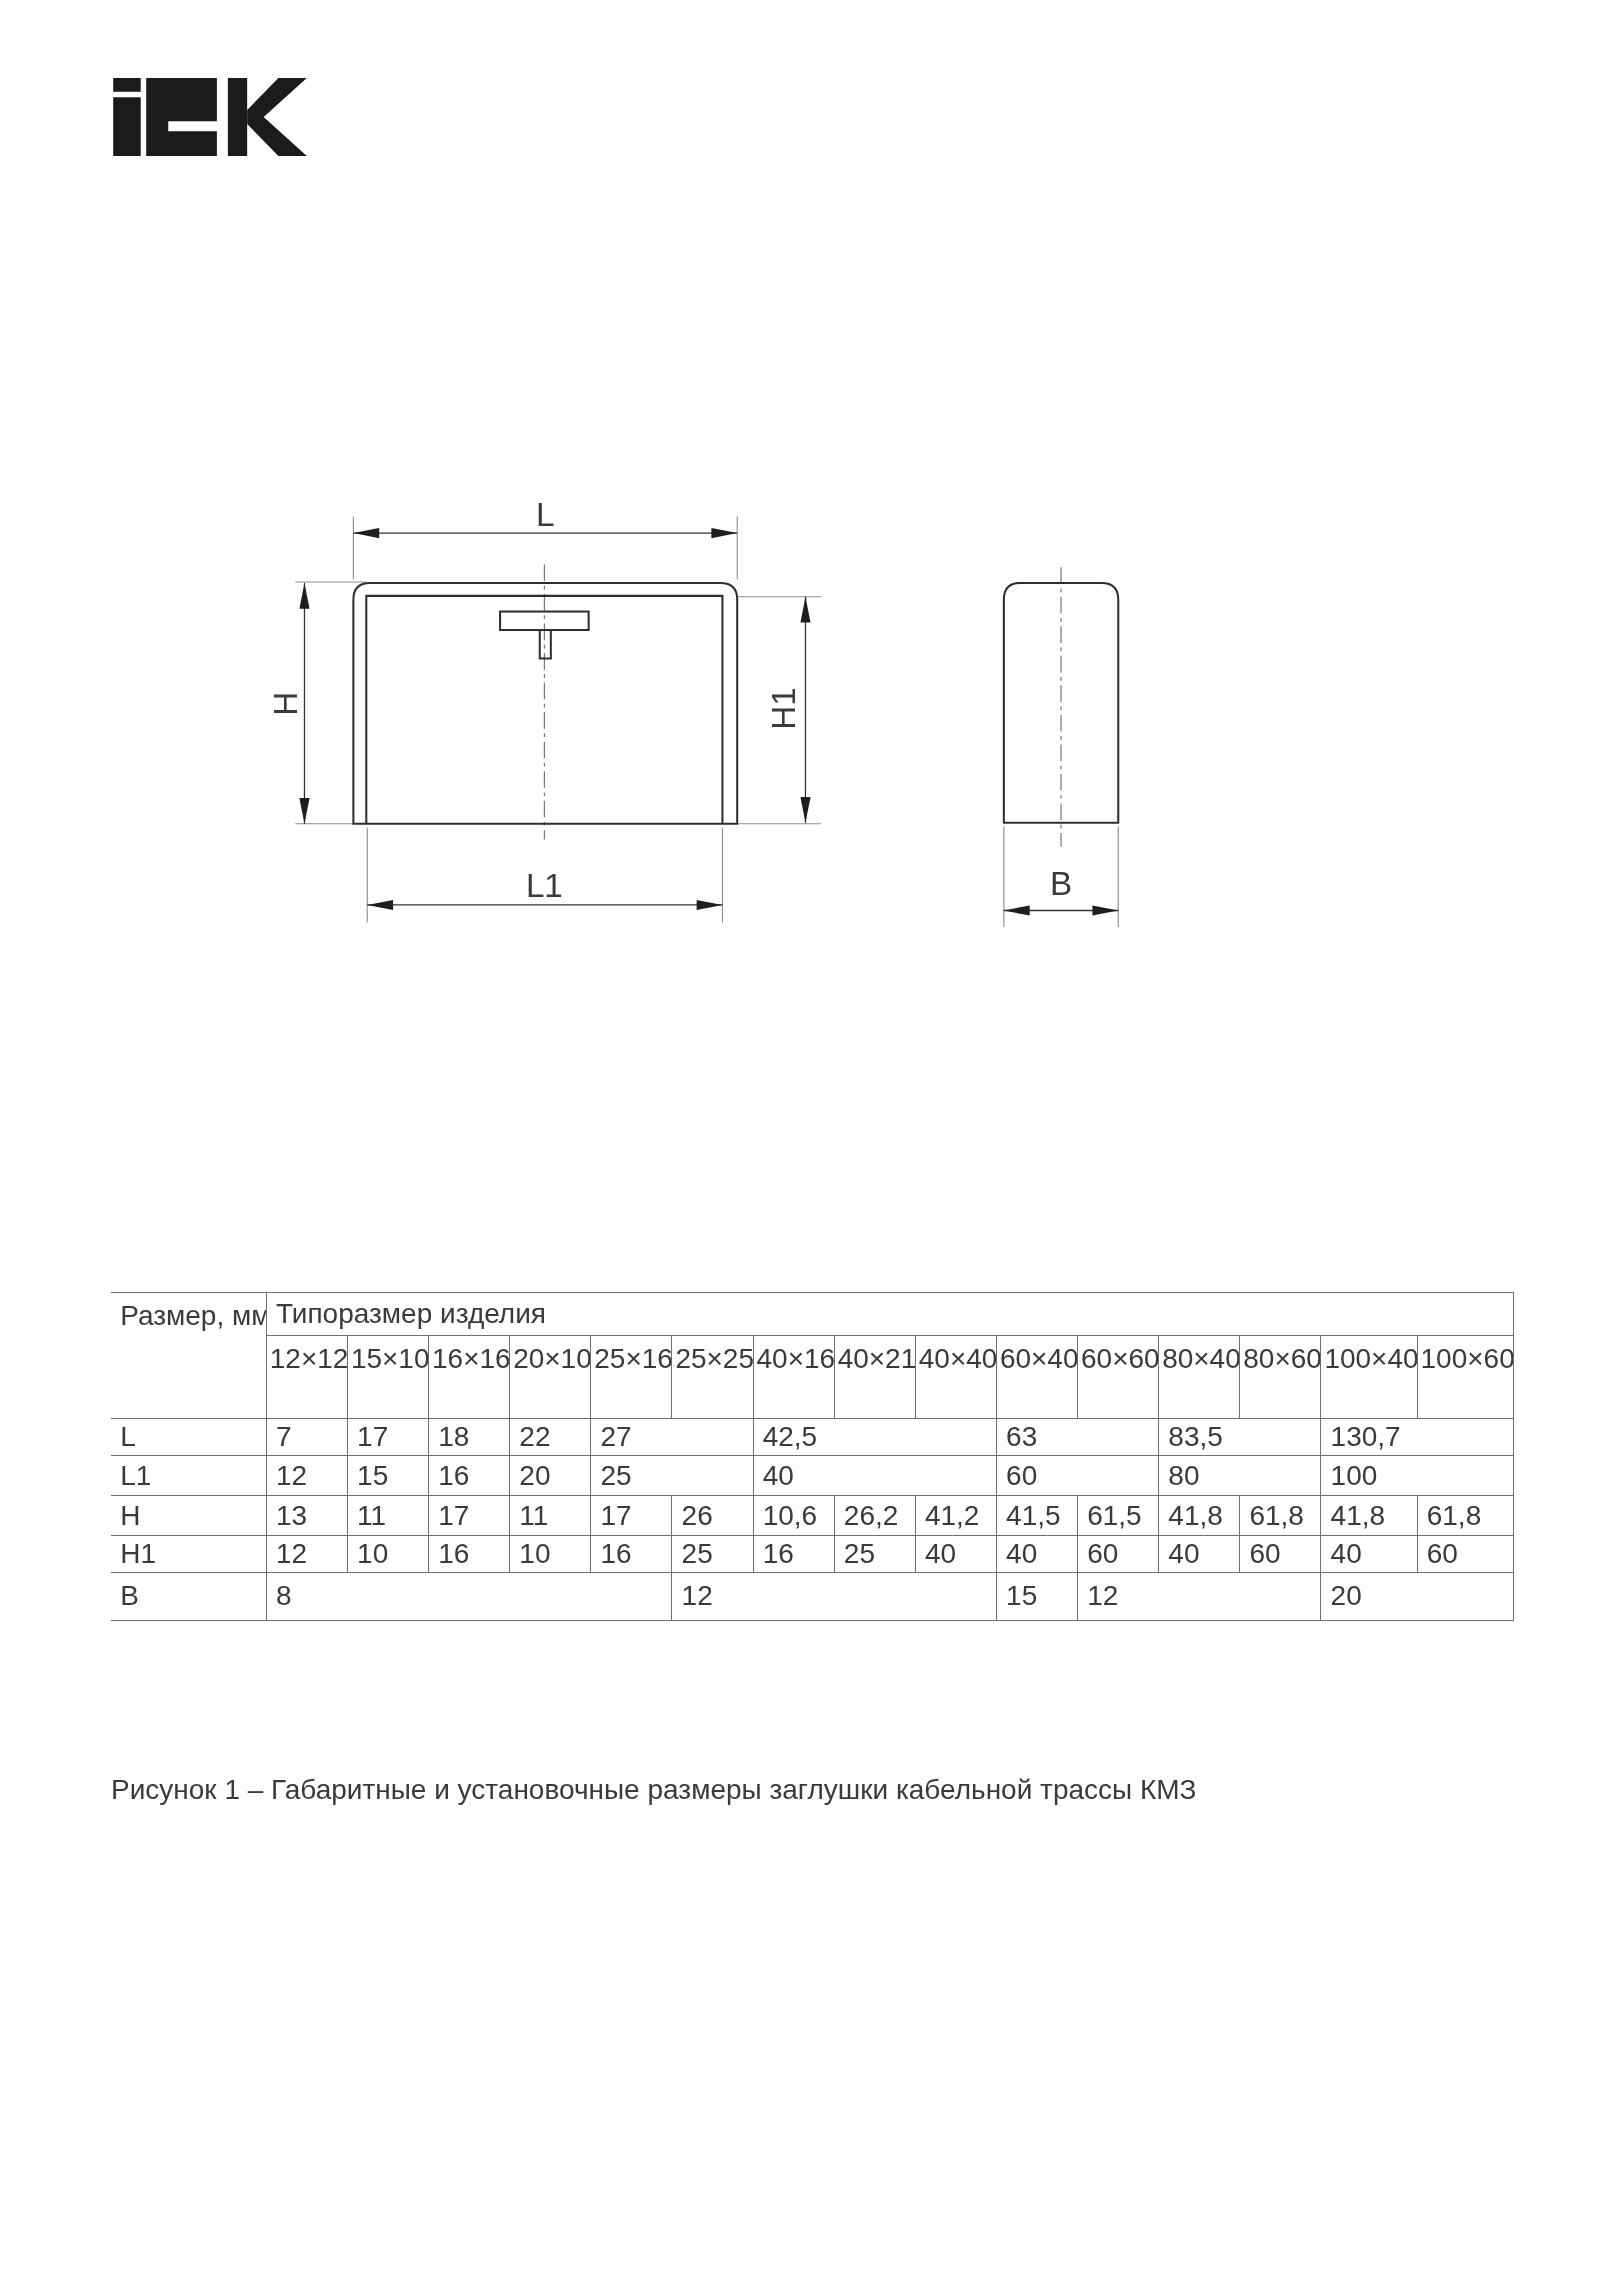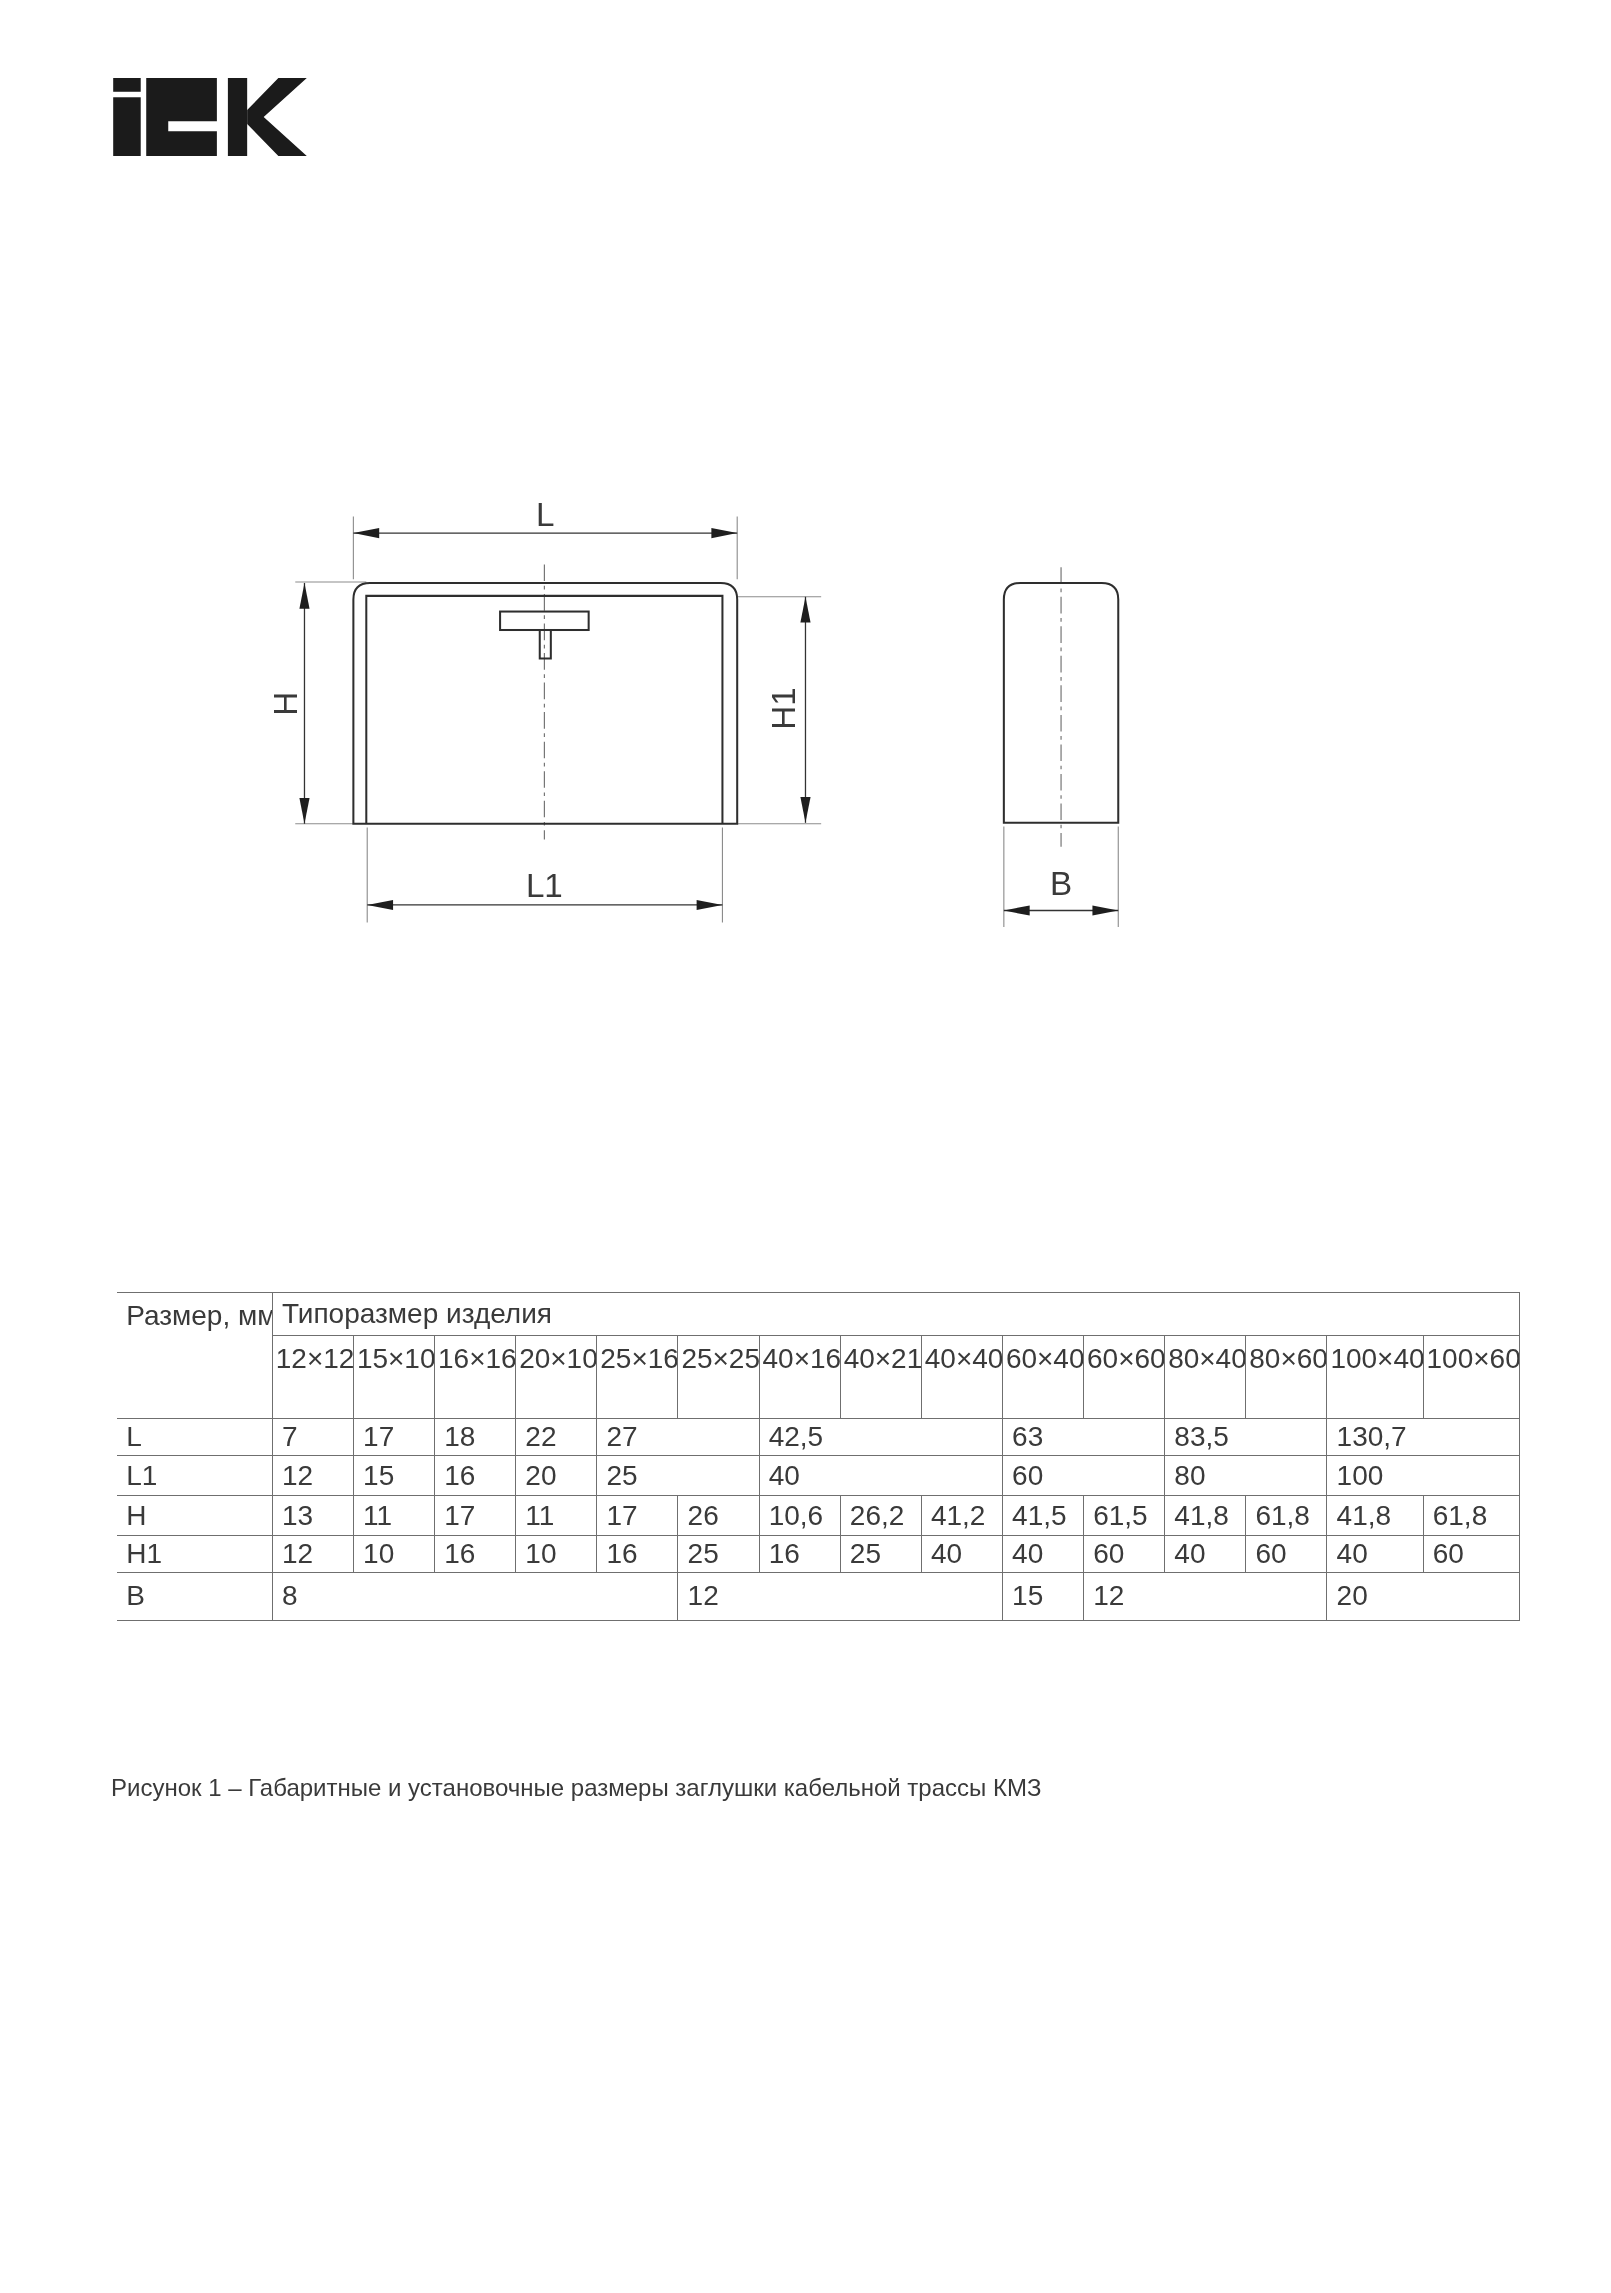--- a/index.html
+++ b/index.html
@@ -4,33 +4,33 @@
 <style>
   html,body{margin:0;padding:0;}
   body{
     width:1611px;height:2293px;background:#ffffff;position:relative;
     font-family:"Liberation Sans",sans-serif;color:#3a3a3a;overflow:hidden;
   }
   .logo{position:absolute;left:111px;top:78px;width:198px;height:78px;}
   .drawing{position:absolute;left:0;top:498px;}
   .dim-label{font-family:"Liberation Sans",sans-serif;font-size:36px;fill:#3a3a3a;}
   table.dims{
-    position:absolute;left:117px;top:1292px;width:1403px;
+    position:absolute;left:111px;top:1292px;width:1403px;
     border-collapse:collapse;table-layout:fixed;
     font-size:28px;color:#3a3a3a;
   }
   table.dims th,table.dims td{
     border:1.4px solid #6f6f6f;font-weight:normal;text-align:left;
     padding:1.8px 3.7px 1.8px 9.2px;vertical-align:middle;overflow:hidden;white-space:nowrap;
   }
   table.dims .no-left{border-left:none;}
   table.dims .corner{vertical-align:top;padding-top:6.5px;}
   table.dims .group{vertical-align:middle;}
   table.dims .size-h{vertical-align:top;padding-top:6.5px;padding-left:3px;}
-  .caption{position:absolute;left:111px;top:1774px;font-size:24px;color:#3a3a3a;}
+  .caption{position:absolute;left:111px;top:1774px;font-size:28px;color:#3a3a3a;}
 </style>
 </head>
 <body>
 
 <div>
 
   <svg class="logo" viewBox="0 0 215 85" role="img" aria-label="IEK">
     <g fill="#1b1b1b">
       <g>
         <rect x="2" y="0" width="30" height="15"></rect>

